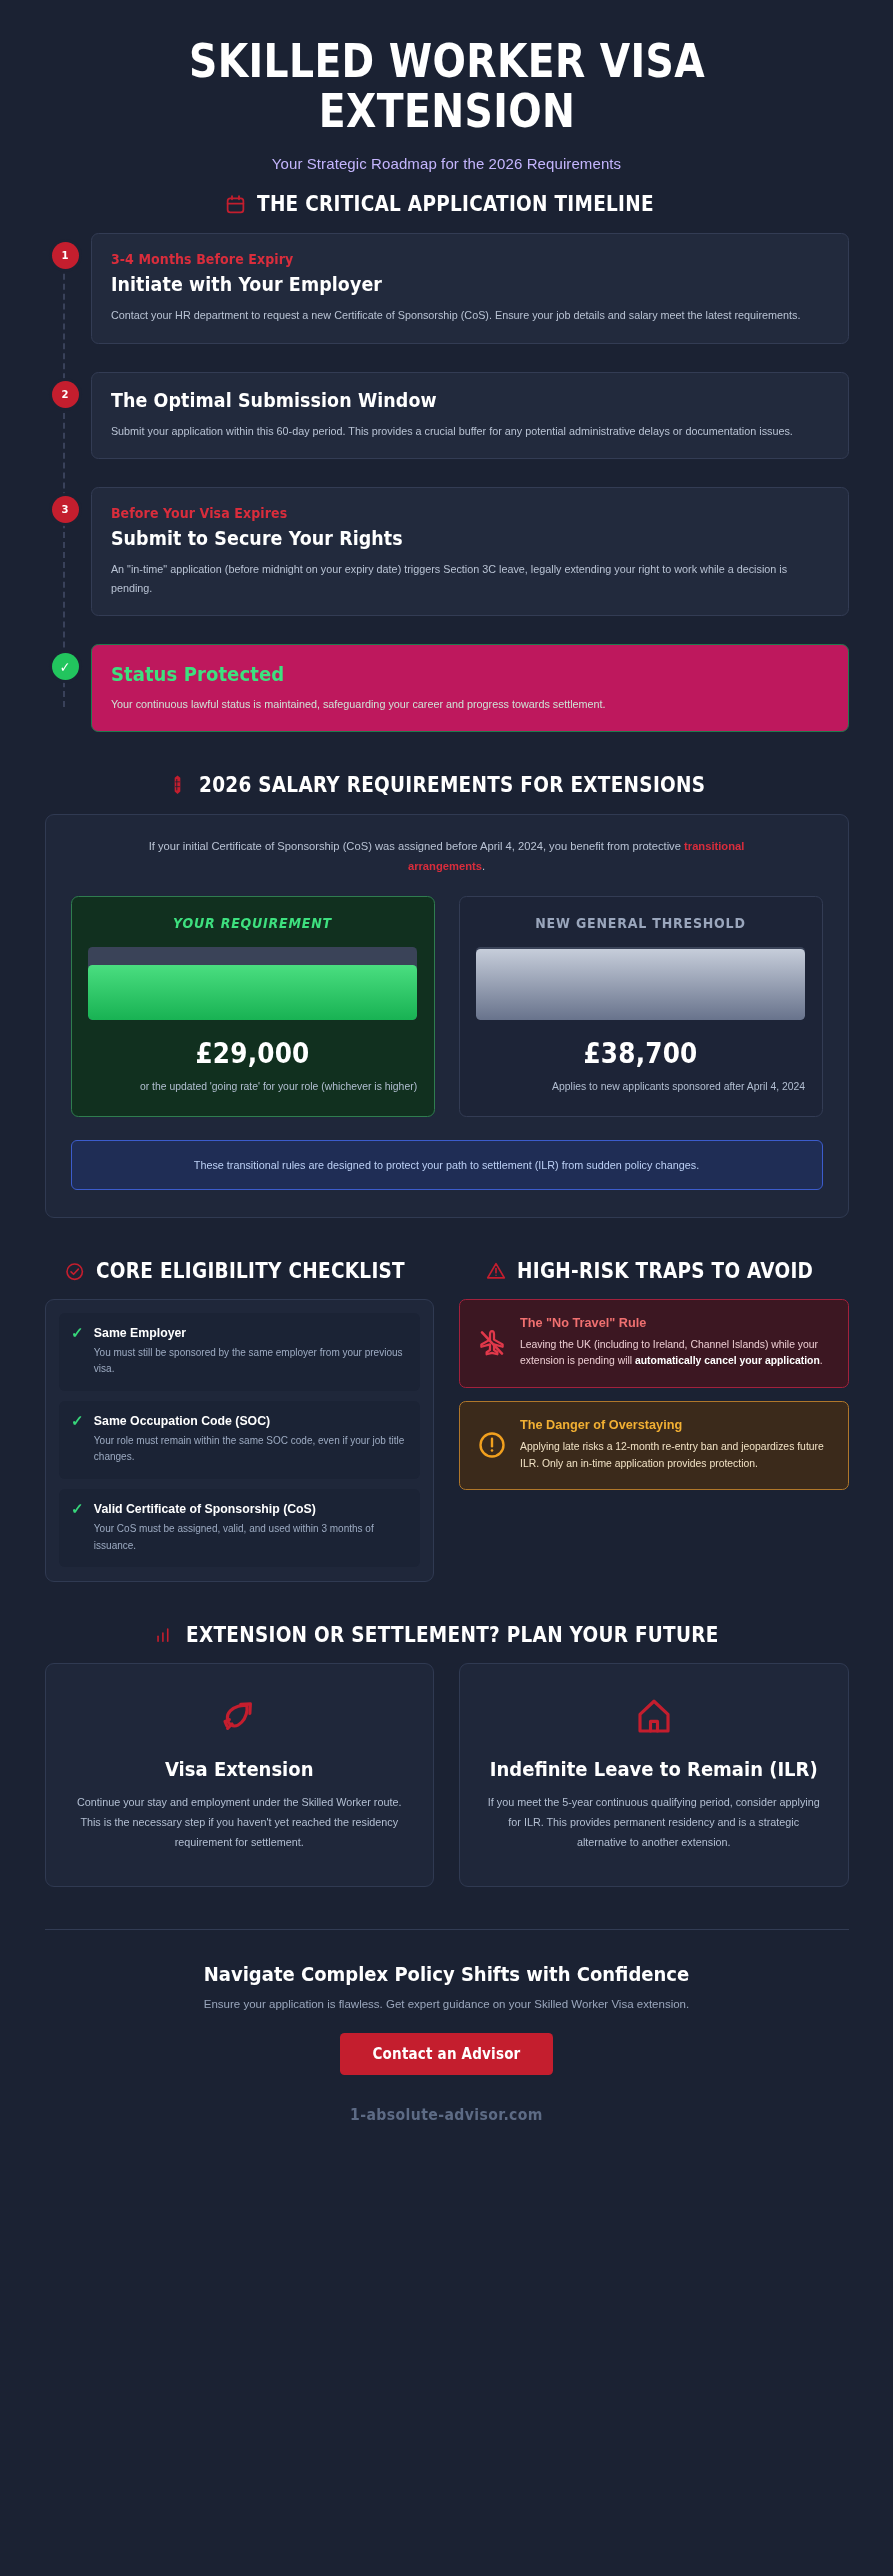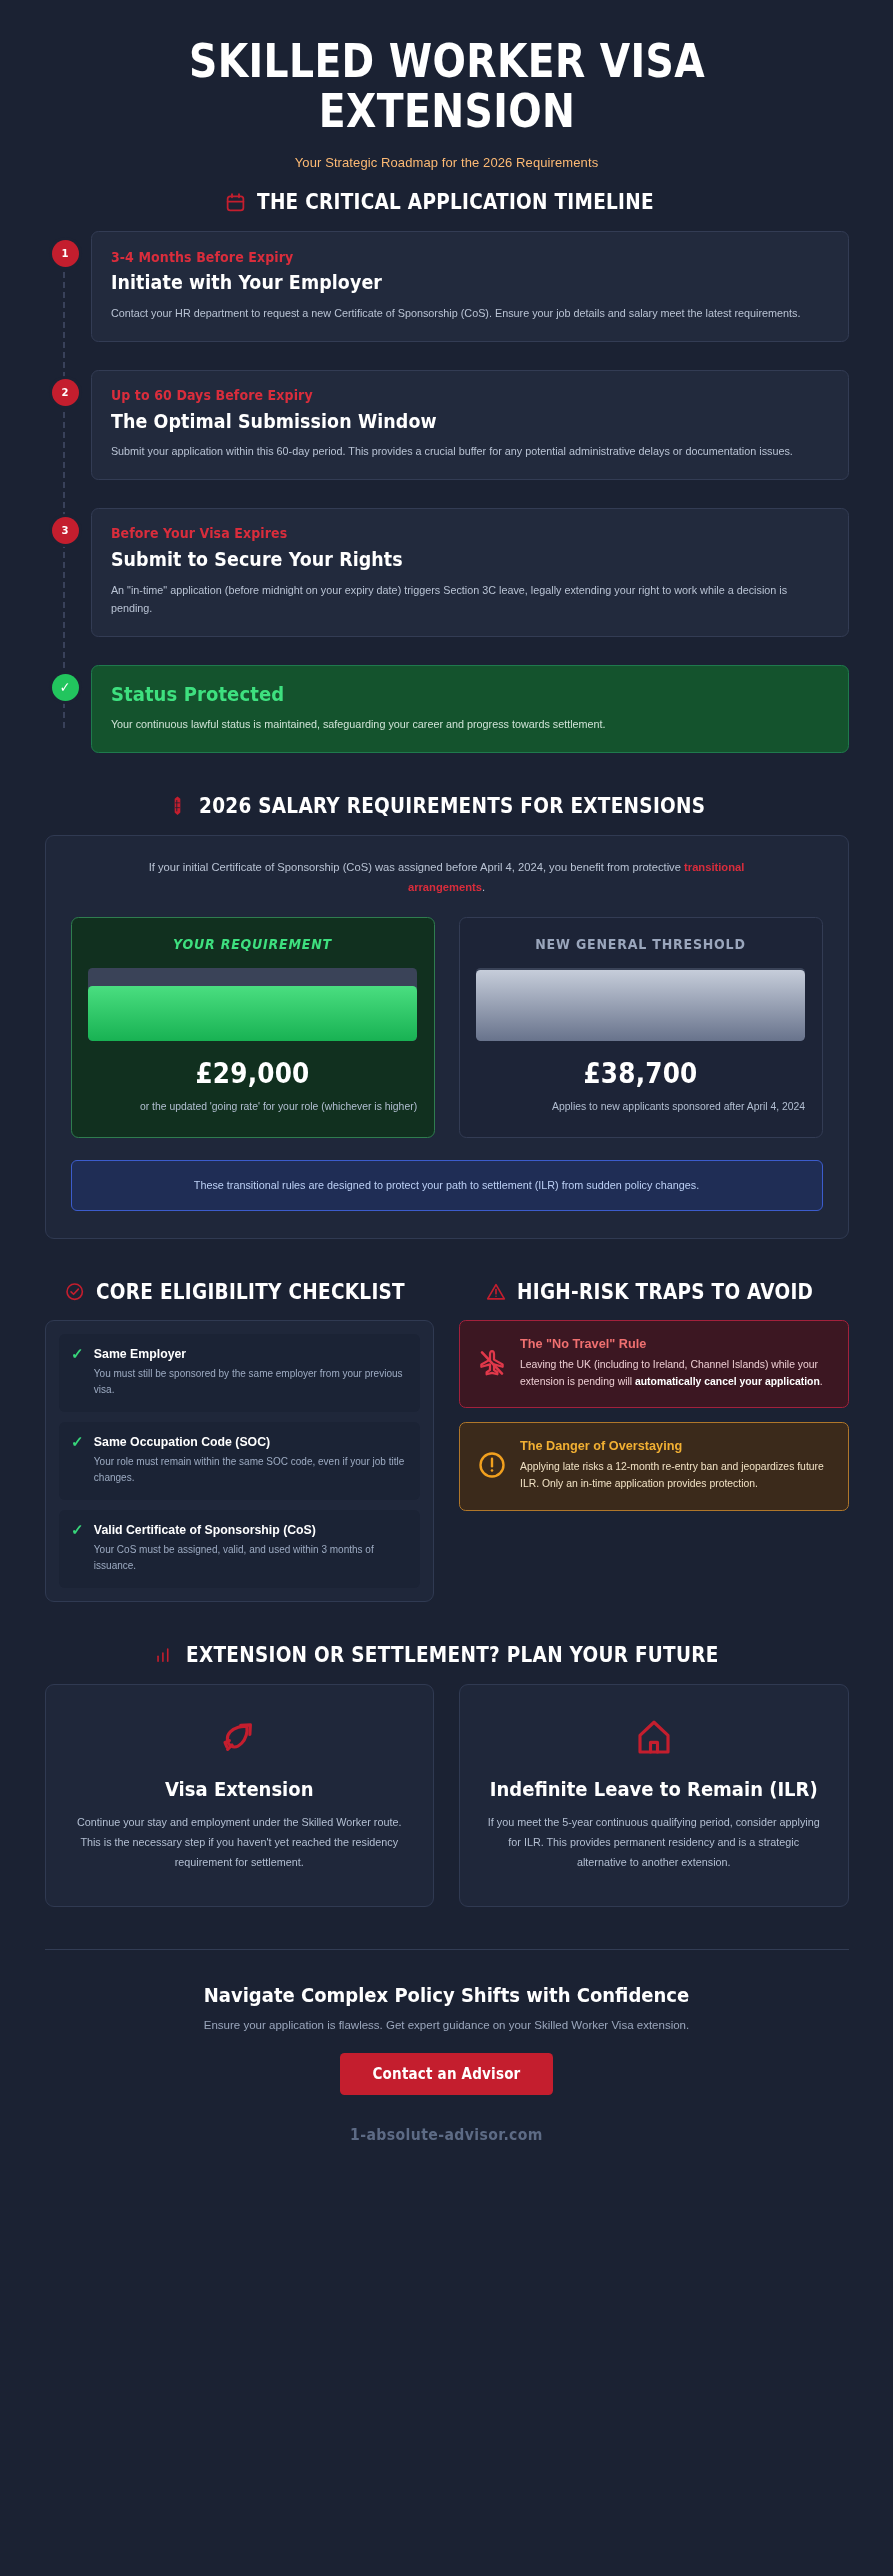--- a/index.html
+++ b/index.html
@@ -31,22 +31,22 @@
     line-height: 1.06;
     letter-spacing: 0.4px;
     color: #ffffff;
     text-transform: uppercase;
     max-width: 670px;
     margin: 0 auto;
     transform: scaleX(0.93);
   }
   .hero .sub {
     margin-top: 19.4px;
-    font-size: 13px;
-    color: #fdba74;
+    font-size: 15px;
+    color: #c4b5fd;
     font-weight: 400;
     letter-spacing: 0.1px;
   }
 
   
   .sec-head {
     display: flex;
     align-items: center;
     gap: 10.4px;
     margin: 0 0 16.4px 0;
@@ -120,21 +120,21 @@
     color: #ffffff;
     margin-bottom: 9.7px;
     letter-spacing: 0.1px;
   }
   .tl-card p {
     font-size: 10.8px;
     line-height: 1.72;
     color: #b9c3d4;
   }
   .tl-card.success {
-    background: #14532d;
+    background: #be185d;
     border: 0.7px solid #1f7a4d;
   }
   .tl-card.success h3 { color: #3ee07f; font-size: 20px; margin-bottom: 9px; }
   .tl-card.success p { color: #cfe2d6; }
 
   
   .salary-wrap { margin-top: 10.4px; }
   .salary-panel {
     background: #1f273a;
     border: 0.7px solid #303a52;
@@ -385,21 +385,20 @@
           <div class="tl-card">
             <div class="eyebrow">3-4 Months Before Expiry</div>
             <h3>Initiate with Your Employer</h3>
             <p>Contact your HR department to request a new Certificate of Sponsorship (CoS). Ensure your job details and salary meet the latest requirements.</p>
           </div>
         </div>
 
         <div class="tl-item">
           <div class="tl-dot">2</div>
           <div class="tl-card">
-            <div class="eyebrow">Up to 60 Days Before Expiry</div>
             <h3>The Optimal Submission Window</h3>
             <p>Submit your application within this 60-day period. This provides a crucial buffer for any potential administrative delays or documentation issues.</p>
           </div>
         </div>
 
         <div class="tl-item">
           <div class="tl-dot">3</div>
           <div class="tl-card">
             <div class="eyebrow">Before Your Visa Expires</div>
             <h3>Submit to Secure Your Rights</h3>

